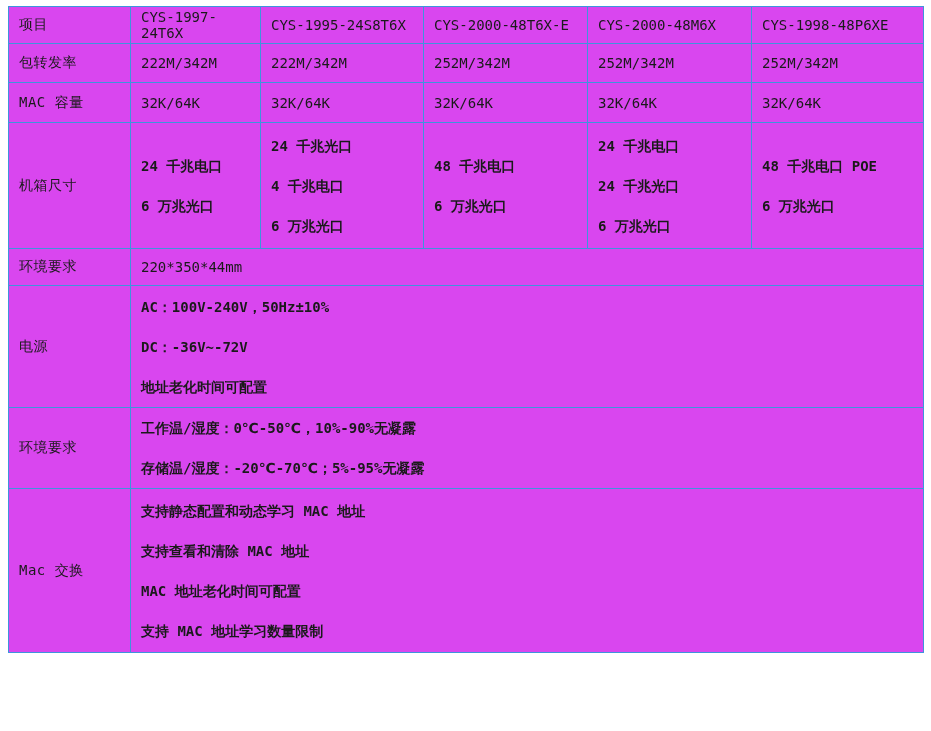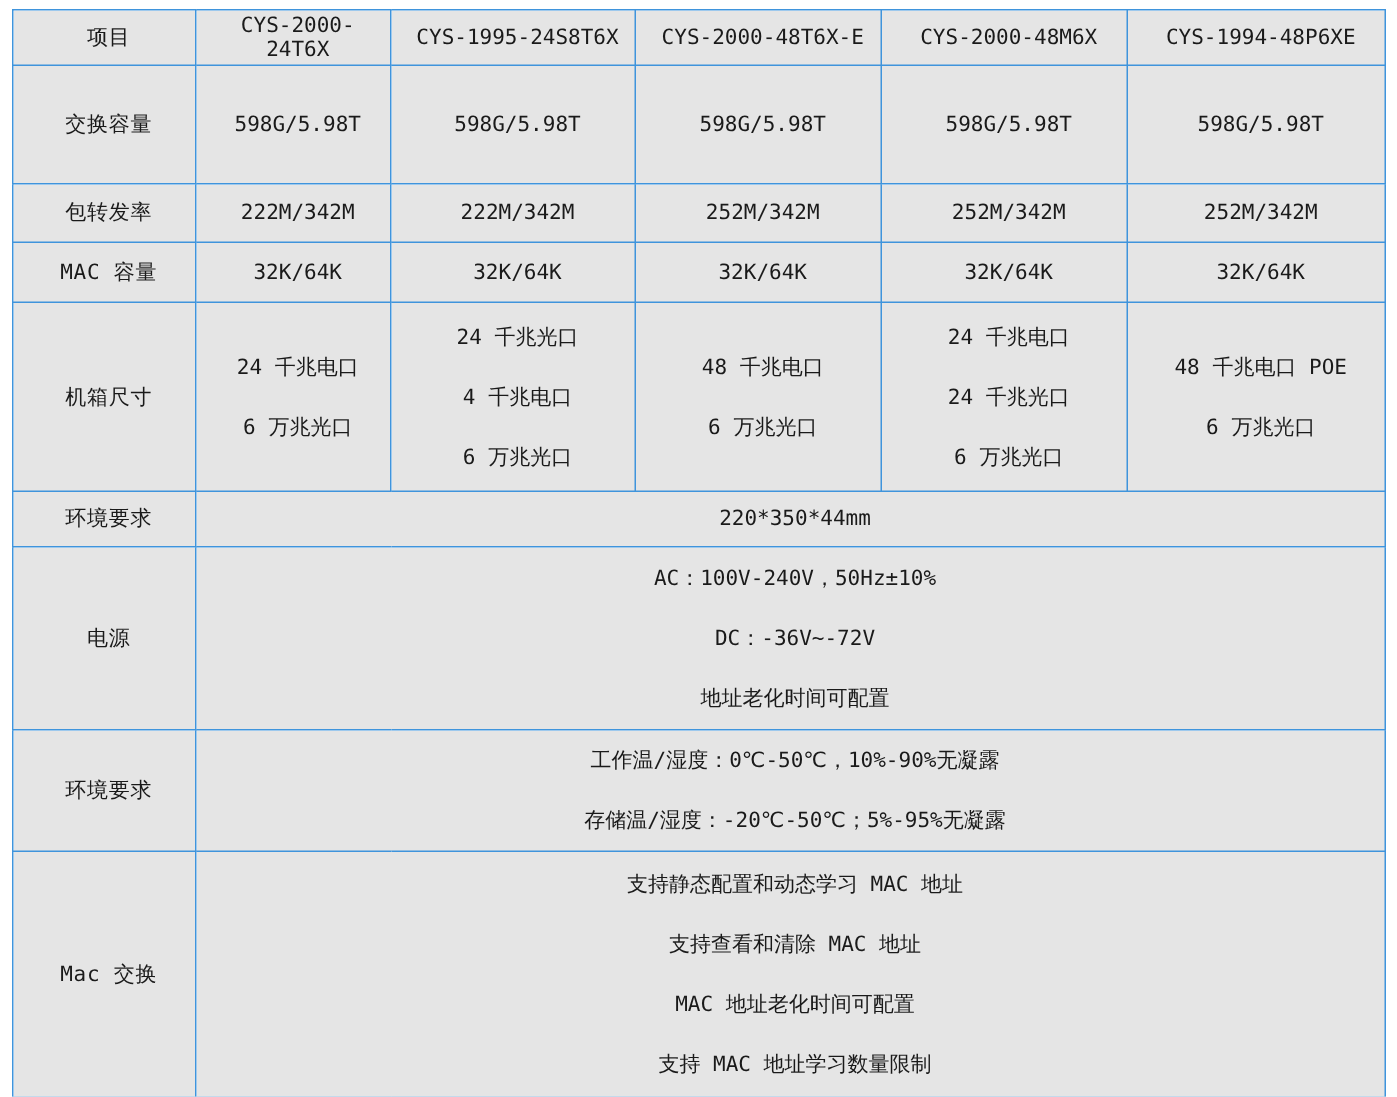--- a/index.html
+++ b/index.html
@@ -16,25 +16,24 @@
     table-layout: fixed;
     width: 915px;
     margin: 6px 0 0 8px;
   }
   table.spec td {
     border: 1px solid #3f94dc;
     vertical-align: middle;
     padding: 0 4px 0 10px;
     font-size: 14px;
     overflow: hidden;
-    background: #e5e5e5;
-    text-align: center;
+    background: #d946ef;
   }
   td.label { font-size: 15px; letter-spacing: 0.5px; }
-  .line { line-height: 40px; white-space: nowrap; font-size: 14px; }
+  .line { line-height: 40px; white-space: nowrap; font-size: 14px; font-weight: bold; }
   tr.h37  { height: 37px; }
   tr.h79  { height: 79px; }
   tr.h39  { height: 39px; }
   tr.h40  { height: 40px; }
   tr.h126 { height: 126px; }
   tr.h122 { height: 122px; }
   tr.h80  { height: 80px; }
   tr.h164 { height: 164px; }
 </style>
 </head>
@@ -46,35 +45,27 @@
     <col style="width:130px">
     <col style="width:163px">
     <col style="width:164px">
     <col style="width:164px">
     <col style="width:172px">
   </colgroup>
   <tbody>
 
     <tr class="h37">
       <td class="label">项目</td>
-      <td>CYS-2000-24T6X</td>
+      <td>CYS-1997-24T6X</td>
       <td>CYS-1995-24S8T6X</td>
       <td>CYS-2000-48T6X-E</td>
       <td>CYS-2000-48M6X</td>
-      <td>CYS-1994-48P6XE</td>
+      <td>CYS-1998-48P6XE</td>
     </tr>
 
-    <tr class="h79">
-      <td class="label">交换容量</td>
-      <td>598G/5.98T</td>
-      <td>598G/5.98T</td>
-      <td>598G/5.98T</td>
-      <td>598G/5.98T</td>
-      <td>598G/5.98T</td>
-    </tr>
 
     <tr class="h39">
       <td class="label">包转发率</td>
       <td>222M/342M</td>
       <td>222M/342M</td>
       <td>252M/342M</td>
       <td>252M/342M</td>
       <td>252M/342M</td>
     </tr>
 
@@ -124,21 +115,21 @@
         <div class="line">AC：100V-240V，50Hz±10%</div>
         <div class="line">DC：-36V~-72V</div>
         <div class="line">地址老化时间可配置</div>
       </td>
     </tr>
 
     <tr class="h80">
       <td class="label">环境要求</td>
       <td colspan="5">
         <div class="line">工作温/湿度：0℃-50℃，10%-90%无凝露</div>
-        <div class="line">存储温/湿度：-20℃-50℃；5%-95%无凝露</div>
+        <div class="line">存储温/湿度：-20℃-70℃；5%-95%无凝露</div>
       </td>
     </tr>
 
     <tr class="h164">
       <td class="label">Mac 交换</td>
       <td colspan="5">
         <div class="line">支持静态配置和动态学习 MAC 地址</div>
         <div class="line">支持查看和清除 MAC 地址</div>
         <div class="line">MAC 地址老化时间可配置</div>
         <div class="line">支持 MAC 地址学习数量限制</div>

